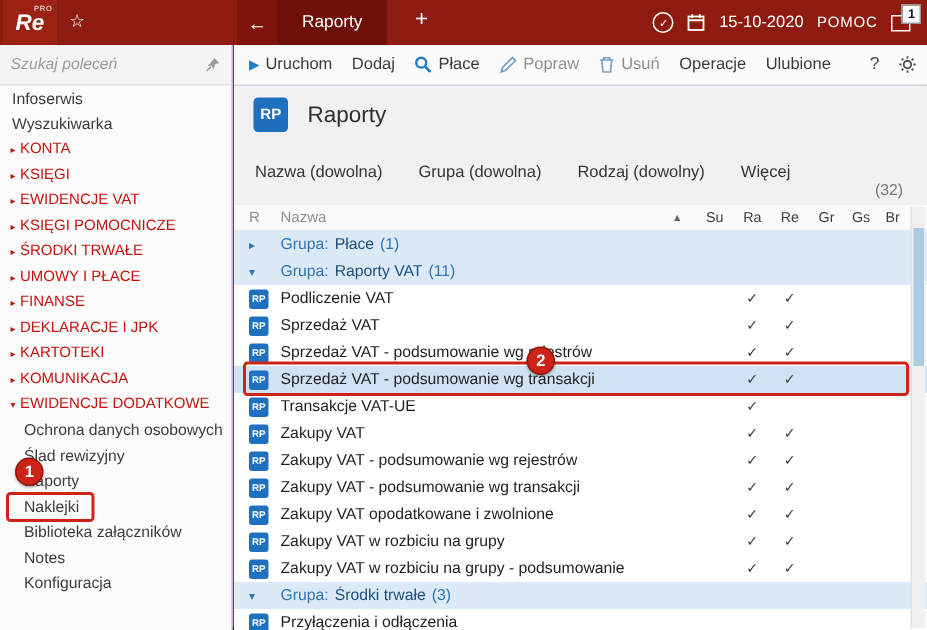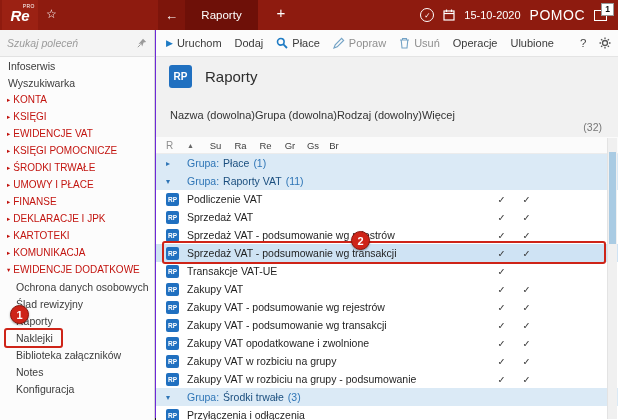--- a/index.html
+++ b/index.html
@@ -11,21 +11,21 @@
   .logo{position:absolute;left:2px;top:0;width:36px;height:30px;background:#9B2113;display:flex;align-items:center;justify-content:center}
   .logo-main{font-size:15px;font-weight:700;font-style:italic}
   .logo-sub{position:absolute;top:3px;right:3px;font-size:5px;letter-spacing:.5px}
   .tb-star{position:absolute;left:46px;top:7px;font-size:12px;cursor:pointer}
   .tb-back{position:absolute;left:158px;top:0;width:27px;height:30px;background:#7D150B;display:flex;align-items:center;justify-content:center;font-size:13px;cursor:pointer}
   .tb-tab{position:absolute;left:185px;top:0;width:73px;height:30px;background:#6E1008;display:flex;align-items:center;justify-content:center;font-size:11.5px;cursor:pointer}
   .tb-plus{position:absolute;left:270px;top:4px;width:22px;text-align:center;font-size:15px;cursor:pointer}
   .tb-right{position:absolute;right:7px;top:0;height:30px;display:flex;align-items:center;gap:9px}
   .chk-circle{width:14px;height:14px;border:1.3px solid #fff;border-radius:50%;display:flex;align-items:center;justify-content:center;font-size:7.5px;cursor:pointer}
   .tb-date{font-size:11px;cursor:pointer}
-  .tb-help{font-size:14px;letter-spacing:.5px;cursor:pointer}
+  .tb-help{font-size:10px;letter-spacing:.5px;cursor:pointer}
   .tb-win{position:relative;width:13px;height:11px;border:1.2px solid #fff;margin-right:4px;cursor:pointer}
   .tb-winbadge{position:absolute;top:-8px;right:-8px;background:#fff;color:#111;font-size:8.5px;font-weight:700;line-height:11px;padding:0 3px;border:1px solid #999}
 
   
   .sidebar{position:absolute;left:0;top:30px;bottom:0;width:155px;background:#FCFCFC;border-right:1px solid #D6D6D6;z-index:5;overflow:hidden}
   .search{height:27px;background:#F4F4F4;border-bottom:1px solid #E2E2E2;display:flex;align-items:center;padding:0 7px;gap:4px}
   .search input{flex:1;min-width:0;border:none;background:transparent;outline:none;font-size:10.5px;font-style:italic;color:#666}
   .search input::placeholder{color:#9B9B9B;font-style:italic}
   .sb-row{height:17px;display:flex;align-items:center;font-size:10.5px;color:#3C3C3C;padding-left:8px;cursor:pointer;white-space:nowrap}
   .sb-mod{color:#C2140F;font-size:10px;padding-left:7px}
@@ -38,21 +38,21 @@
   .tbi.dis{color:#8F8F8F}
   .play{color:#1E7BC4;font-size:9px}
   .tb-spacer{flex:1}
   .qm{font-size:11.5px;color:#444}
 
   
   .main{position:absolute;left:156px;top:57px;right:0;bottom:0;background:#F1F1F1;overflow:hidden;z-index:3}
   .page-head{position:absolute;left:13px;top:8px;display:flex;align-items:center;gap:13px}
   .rp-big{width:23px;height:23px;border-radius:3px;background:#2070C0;color:#fff;font-size:10px;font-weight:700;display:flex;align-items:center;justify-content:center}
   .page-title{font-size:15px;color:#2E2E2E}
-  .filters{position:absolute;left:14px;top:52px;display:flex;font-size:11px;color:#333}
+  .filters{position:absolute;left:14px;top:52px;display:flex;gap:24px;font-size:11px;color:#333}
   .filters span{cursor:pointer}
   .fcount{position:absolute;right:16px;top:64px;font-size:10.5px;color:#777}
 
   .tablewrap{position:absolute;left:0;right:0;top:80px;bottom:0;background:#fff;overflow:hidden}
   .thead{height:17px;display:flex;align-items:center;font-size:10px;color:#8E8E8E;border-bottom:1px solid #ECECEC;background:#FBFBFB}
   .row{height:18px;display:flex;align-items:center;font-size:10.5px;color:#1F1F1F;background:#fff;cursor:pointer}
   .row.group{background:#DBEAF6}
   .row.sel{background:#CFE3F4}
   .c-icon{width:31px;padding-left:10px;flex:none;display:flex;align-items:center}
   .c-name{flex:1;min-width:0;display:flex;align-items:center;gap:4px;white-space:nowrap;overflow:hidden}
@@ -263,20 +263,23 @@
       <span>Nazwa (dowolna)</span>
       <span>Grupa (dowolna)</span>
       <span>Rodzaj (dowolny)</span>
       <span>Więcej</span>
     </div>
     <div class="fcount">(32)</div>
 
     <div class="tablewrap">
       <div class="thead">
         <div class="c-icon">R</div>
+        <div class="c-name">
+            <span>Nazwa</span>
+          </div>
         <div class="c-sort">▲</div>
         <div class="ckc">Su</div>
         <div class="ckc">Ra</div>
         <div class="ckc">Re</div>
         <div class="ckc c-gr">Gr</div>
         <div class="ckc c-gs">Gs</div>
         <div class="ckc c-br">Br</div>
         <div class="c-end"></div>
       </div>
 

